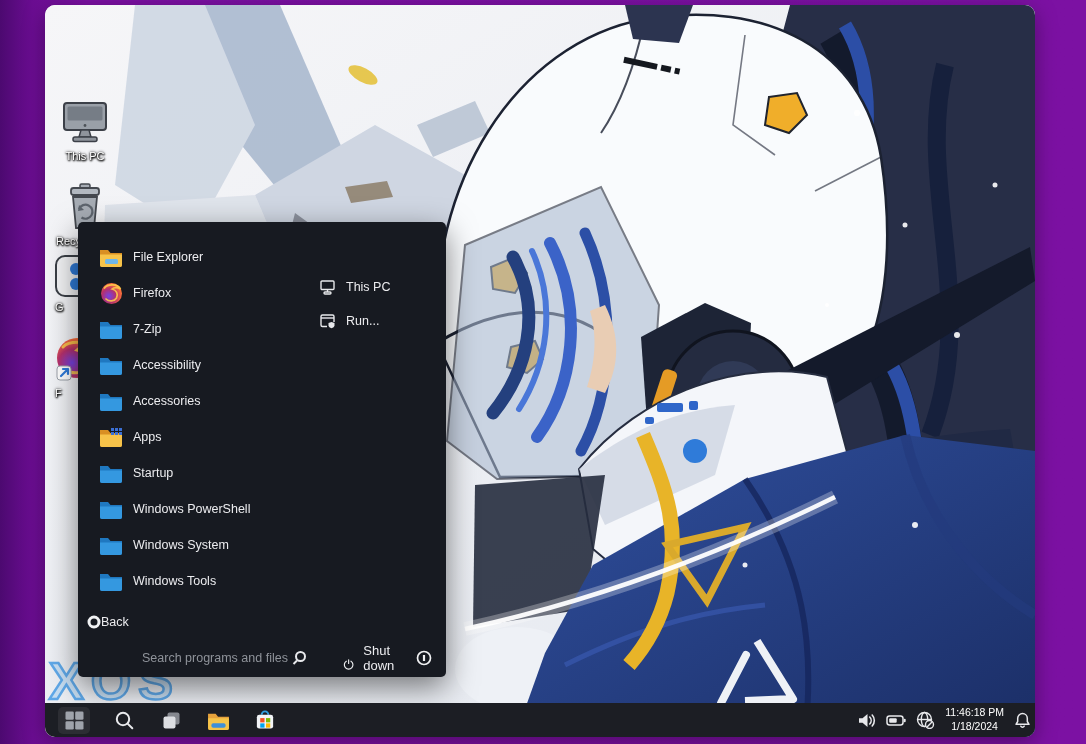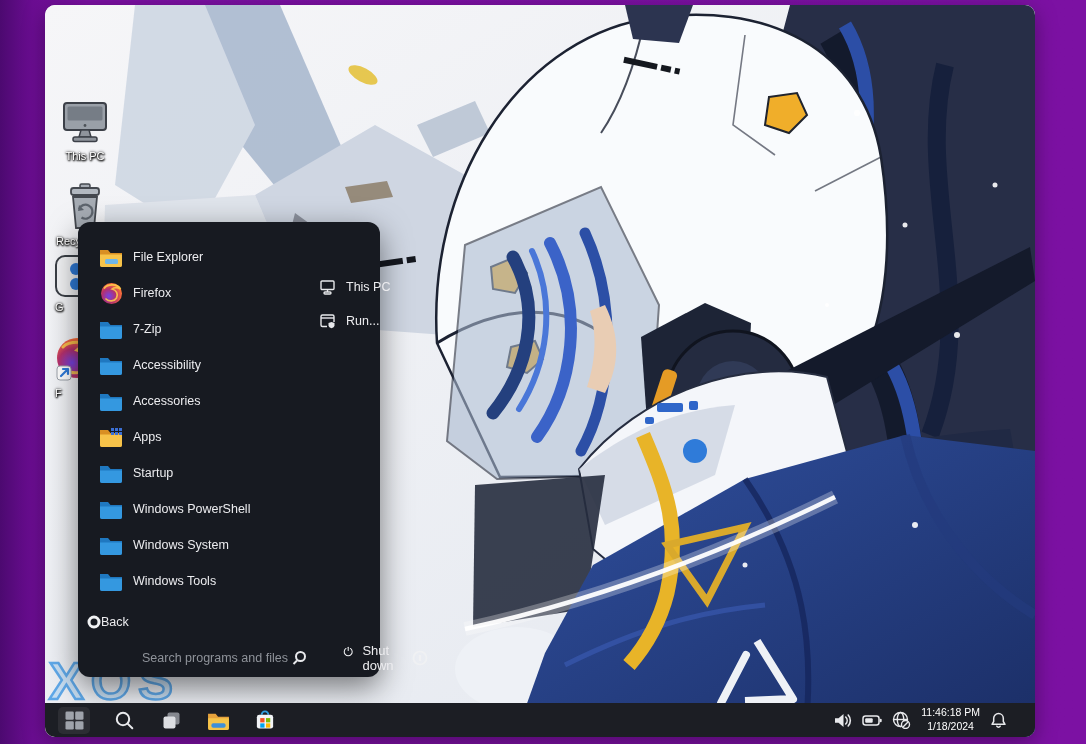--- a/index.html
+++ b/index.html
@@ -21,52 +21,52 @@
 
   
   .dicon { position:absolute; left:2px; width:76px; display:flex; flex-direction:column;
            align-items:center; gap:4px; z-index:2; cursor:default; }
   .dicon .dlabel { font-size:11px; color:#fff; text-align:center; line-height:1.1;
            text-shadow:0 1px 2px #000, 0 0 3px #000, 1px 1px 2px #000; }
   .dicon.partial { left:-6px; }
   .dicon.partial .dlabel { align-self:flex-start; padding-left:16px; }
 
   
-  .startmenu { position:absolute; left:33px; top:217px; width:302px; height:455px;
-               background:#171a21; border-radius:12px; z-index:5; color:#ececef;
+  .startmenu { position:absolute; left:33px; top:217px; width:368px; height:455px;
+               background:#171a21; border-radius:5px; z-index:5; color:#ececef;
                box-shadow:0 10px 30px rgba(0,0,0,.5); font-size:12.5px; }
   .sm-left { position:absolute; left:20px; top:17px; }
   .sm-item { display:flex; align-items:center; height:36px; cursor:default; }
   .sm-item .ic { width:26px; height:24px; display:flex; align-items:center; justify-content:center; }
   .sm-item .lbl { margin-left:9px; white-space:nowrap; }
   .sm-right { position:absolute; left:240px; top:48px; }
   .smr-item { display:flex; align-items:center; height:34px; cursor:default; }
   .smr-item .ic { width:18px; height:18px; display:flex; align-items:center; justify-content:center; }
   .smr-item .lbl { margin-left:10px; white-space:nowrap; }
   .back-row { position:absolute; left:9px; top:386px; height:28px; display:flex; align-items:center; }
   .back-row .lbl { }
   .bottom-row { position:absolute; left:25px; top:420px; height:32px; right:14px;
                 display:flex; align-items:center; }
   .search-wrap { position:relative; display:flex; align-items:center; width:186px;padding-left:36px; }
   .caret { width:1.5px; height:15px; background:#e8e9ec; margin-right:3px; }
   .search-input { background:transparent; border:none; outline:none; color:#cfd1d5;
                   font-size:12.5px; width:168px; font-family:"Liberation Sans",sans-serif; }
   .search-input::placeholder { color:#8f939a; }
   .sm-search-btn { margin-left:2px; display:flex; }
-  .shutdown { display:flex; align-items:flex-start; margin-left:36px; cursor:default; }
+  .shutdown { display:flex; align-items:flex-end; margin-left:36px; cursor:default; }
   .shutdown .lbl { margin-left:9px; font-size:13px; }
   .pwr-more { margin-left:12px; display:flex; }
 
   
   .taskbar { position:absolute; left:0; right:0; bottom:0; height:34px; background:#1c1e24;
              display:flex; align-items:center; z-index:6; }
   .tb-left { display:flex; align-items:center; gap:21px; padding-left:13px; }
   .tb-btn { width:26px; height:26px; display:flex; align-items:center; justify-content:center; }
   .tb-btn.start { background:rgba(255,255,255,.07); border-radius:5px; width:32px; height:27px; }
-  .tray { margin-left:auto; display:flex; align-items:center; gap:10px; padding-right:28px; }
+  .tray { margin-left:auto; display:flex; align-items:center; gap:10px; padding-right:4px; }
   .clock { color:#fff; font-size:10.5px; line-height:1.3; text-align:center; white-space:nowrap; }
 </style>
 </head>
 <body>
 
 <div class="stage">
   <div class="desktop">
 
     <svg class="wallpaper" viewBox="0 0 990 732" preserveAspectRatio="none">
       <defs>

